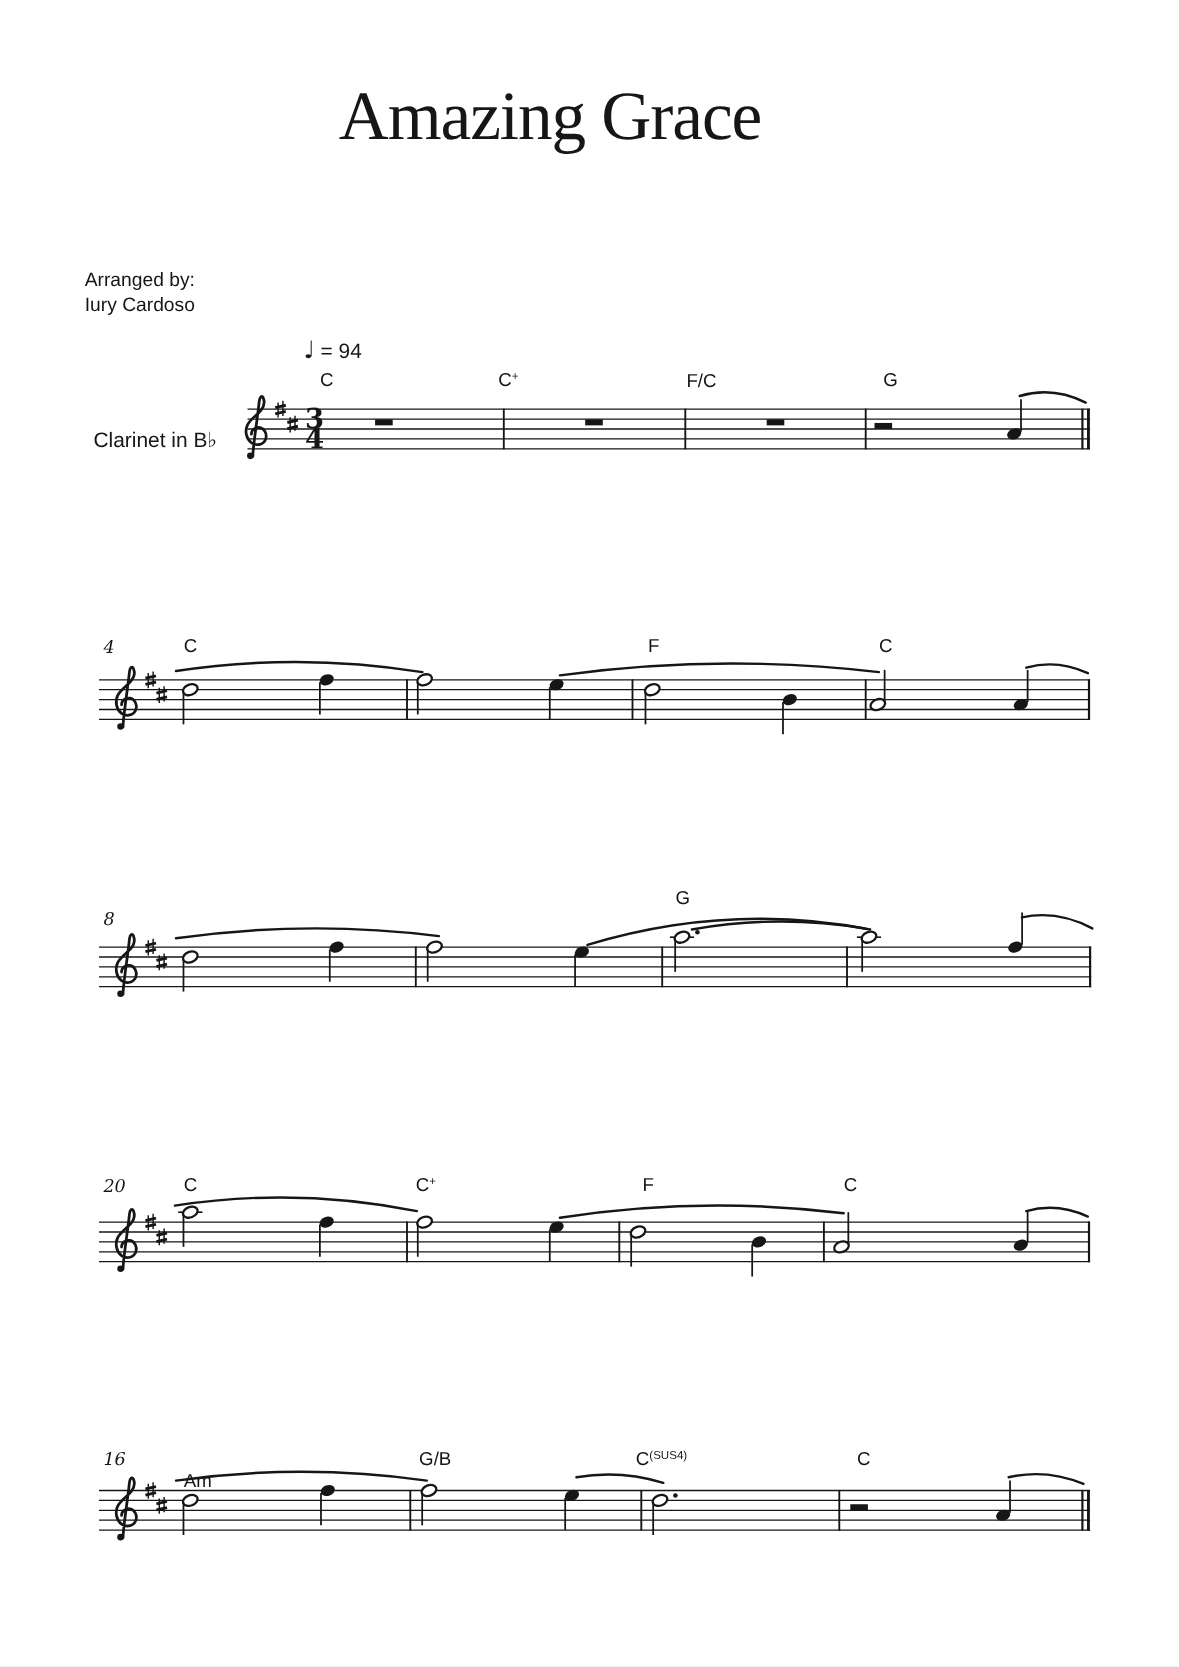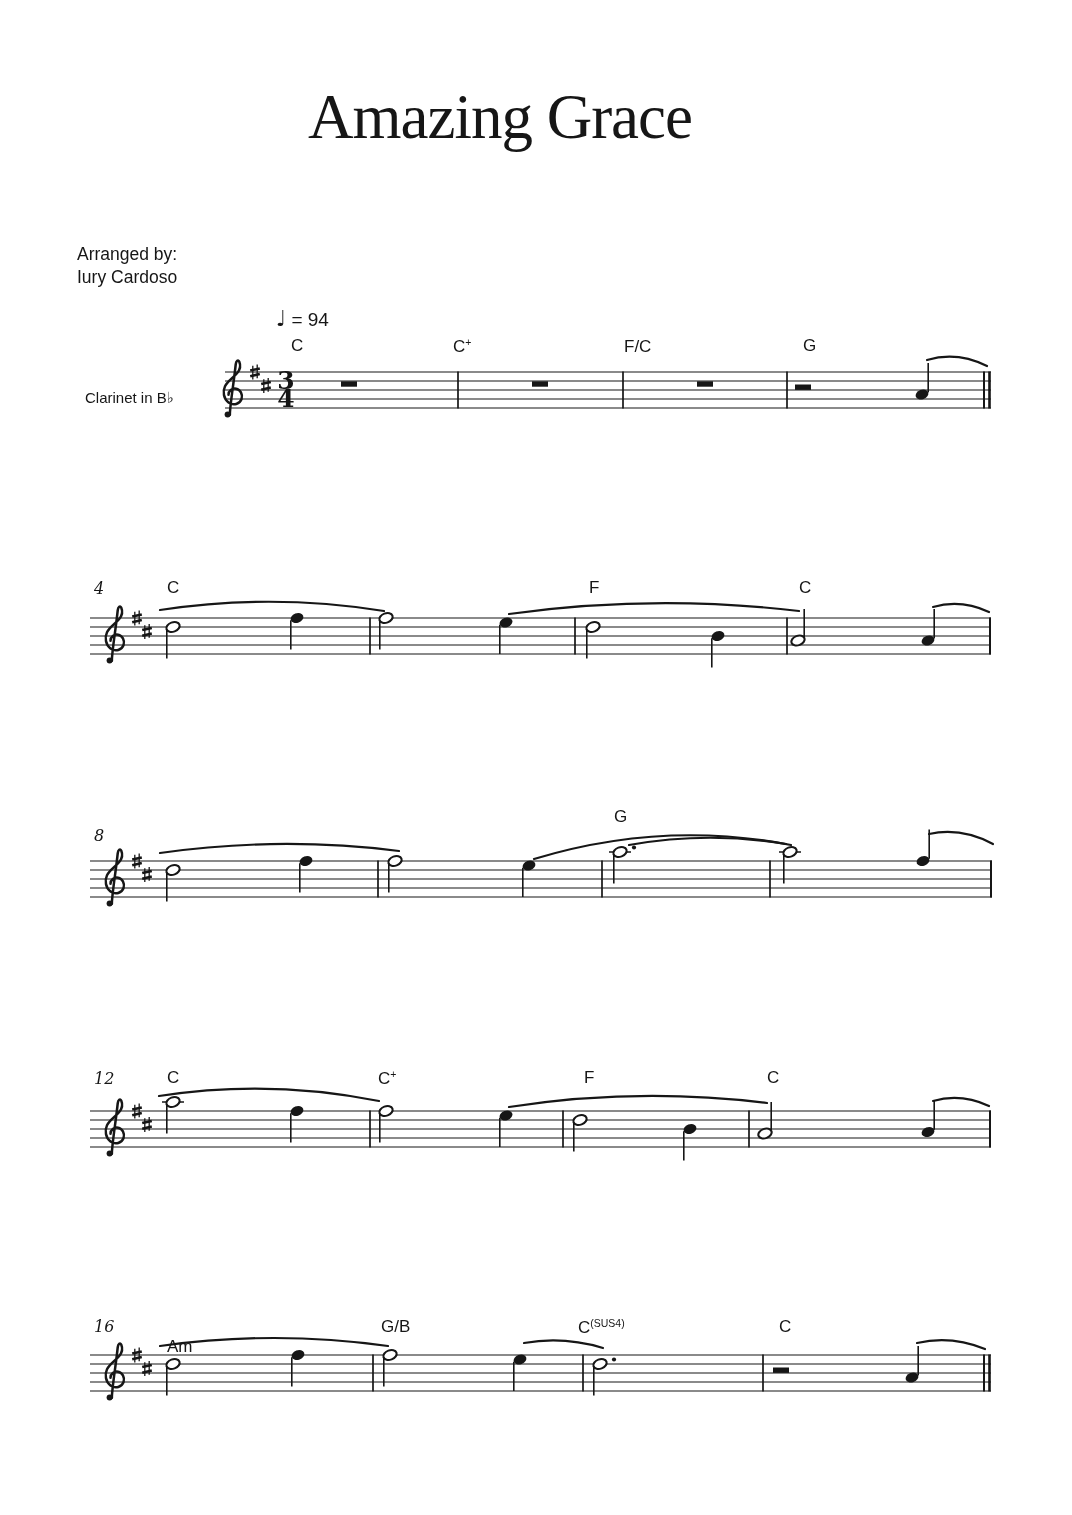--- a/index.html
+++ b/index.html
@@ -6,34 +6,34 @@
   .page{
     position:relative;
     width:1072px;height:1515px;
     background:#ffffff;
     overflow:hidden;
     font-family:"Liberation Sans","DejaVu Sans",sans-serif;
     color:#161616;
   }
   .title-block{position:absolute;left:0;top:0;width:1000px;text-align:center;}
   .title{
-    margin:12px;position:relative;top:74px;
+    margin:0;position:relative;top:74px;
     font-family:"Liberation Serif","DejaVu Serif",serif;
     font-weight:500;font-size:63px;letter-spacing:-1px;line-height:1;
   }
   .subtitle{
     position:relative;top:86px;
     font-size:22px;letter-spacing:0px;line-height:1;
   }
   .credit{position:absolute;font-size:17.5px;line-height:1.32;}
   .credit.left{left:77px;top:243px;text-align:left;}
   .credit.right{right:75px;top:243px;text-align:right;}
   .instrument{
     position:absolute;left:85px;top:389px;
-    font-size:15px;
+    font-size:19px;
   }
   .tempo{position:absolute;left:276px;top:306px;font-size:19px;}
   .tempo .glyph{font-size:22px;margin-right:5px;font-family:"DejaVu Sans",sans-serif;}
   .chord-label{
     position:absolute;font-size:17px;line-height:1;white-space:nowrap;
   }
   .chord-label sup{font-size:10.5px;vertical-align:6px;letter-spacing:0;}
   .measure-number{
     position:absolute;font-size:16px;line-height:1;
     font-family:"DejaVu Serif","Liberation Serif",serif;font-style:italic;
@@ -335,21 +335,21 @@
       <div class="chord-label" style="left: 167px; top: 579px;"><span>C</span></div>
       <div class="chord-label" style="left: 589px; top: 579px;"><span>F</span></div>
       <div class="chord-label" style="left: 799px; top: 579px;"><span>C</span></div>
       <div class="measure-number" style="left: 94px; top: 581px;">4</div>
       <div class="chord-label" style="left: 614px; top: 808px;"><span>G</span></div>
       <div class="measure-number" style="left: 94px; top: 828px;">8</div>
       <div class="chord-label" style="left: 167px; top: 1069px;"><span>C</span></div>
       <div class="chord-label" style="left: 378px; top: 1069px;"><span>C</span><sup>+</sup></div>
       <div class="chord-label" style="left: 584px; top: 1069px;"><span>F</span></div>
       <div class="chord-label" style="left: 767px; top: 1069px;"><span>C</span></div>
-      <div class="measure-number" style="left: 94px; top: 1071px;">12</div>
+      <div class="measure-number" style="left: 94px; top: 1071px;">20</div>
       <div class="chord-label" style="left: 167px; top: 1318px; margin-top: 20px;"><span>Am</span></div>
       <div class="chord-label" style="left: 381px; top: 1318px;"><span>G/B</span></div>
       <div class="chord-label" style="left: 578px; top: 1318px;"><span>C</span><sup>(SUS4)</sup></div>
       <div class="chord-label" style="left: 779px; top: 1318px;"><span>C</span></div>
       <div class="measure-number" style="left: 94px; top: 1319px;">16</div>
     </div>
 
 </div>
 
 </body></html>

